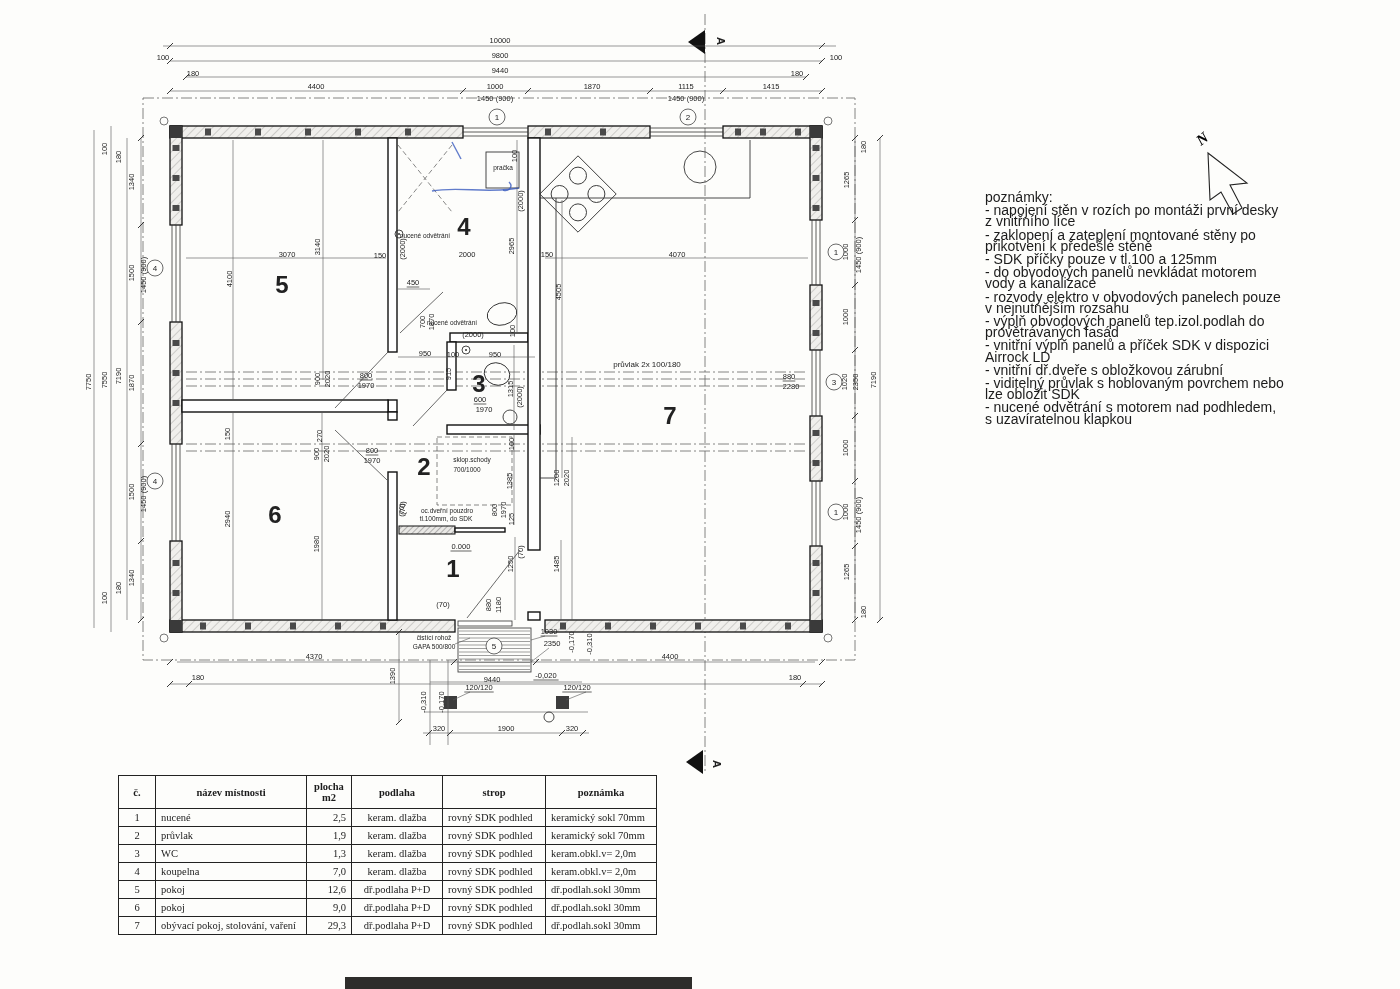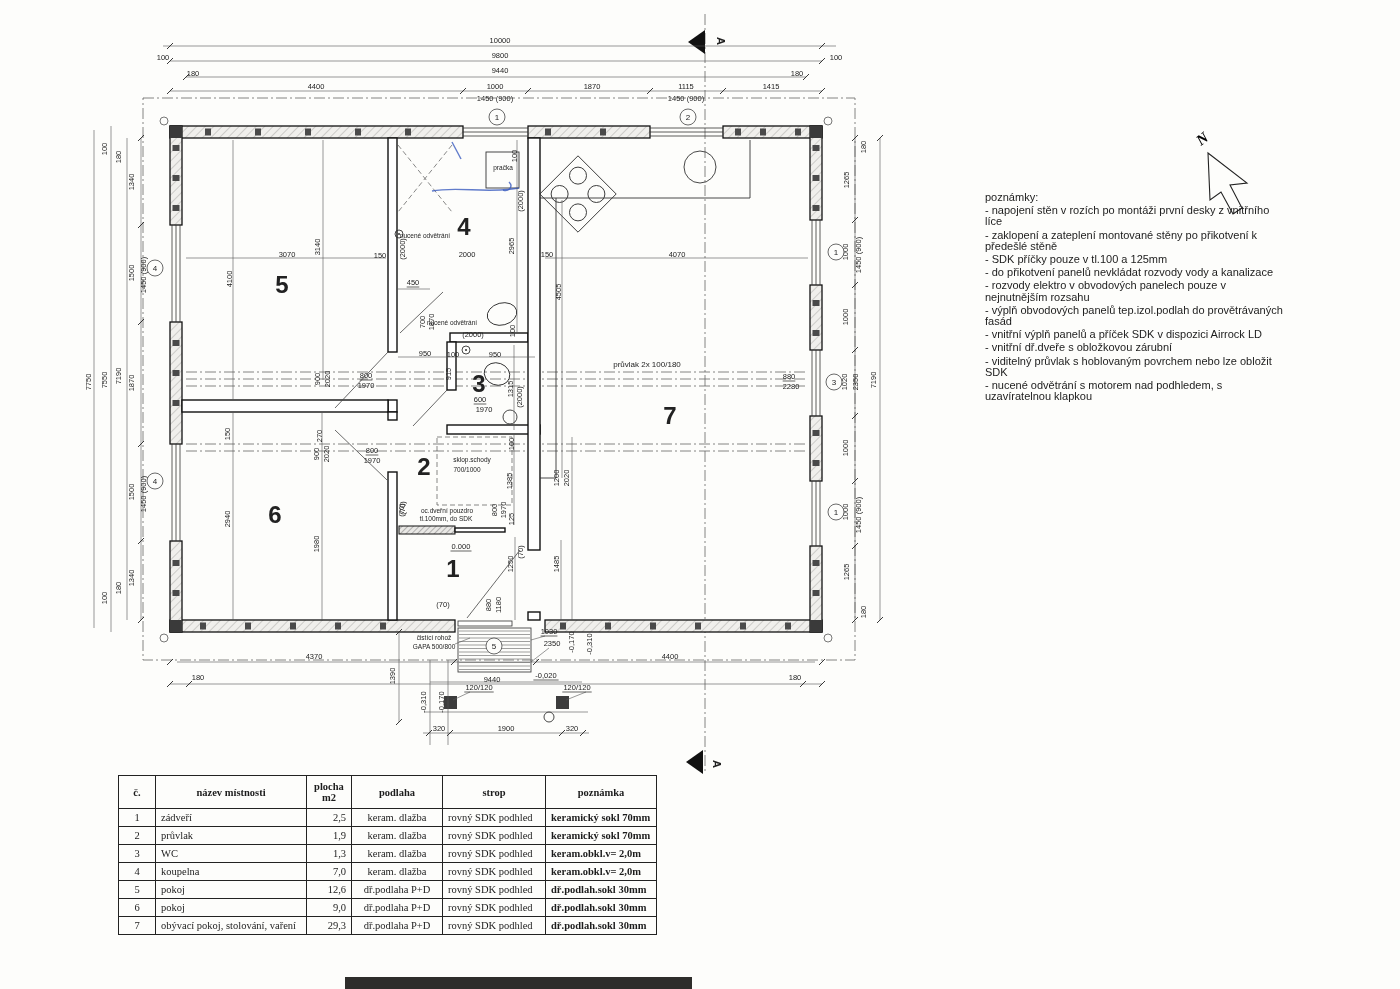--- a/index.html
+++ b/index.html
@@ -9,32 +9,32 @@
   .dimtxt{fill:#222;}
   .wall{fill:url(#hatch);stroke:#111;stroke-width:1.3;}
   .iwall{fill:#fff;stroke:#111;stroke-width:1.4;}
   .pocket{fill:url(#hatch2);stroke:#111;stroke-width:1;}
   .fix{fill:none;stroke:#333;stroke-width:0.9;}
   .thin{stroke:#555;stroke-width:0.6;fill:none;}
   .dash{stroke:#555;stroke-width:0.7;fill:none;stroke-dasharray:5 3;}
   .dashdot{stroke:#666;stroke-width:0.8;fill:none;stroke-dasharray:11 3 2 3;}
   .swing{stroke:#444;stroke-width:0.8;}
   .blue{stroke:#3a5bbf;stroke-width:1.4;fill:none;opacity:.8;}
-  #notes{position:absolute;left:985px;top:192px;width:300px;font-size:11px;line-height:11.2px;}
+  #notes{position:absolute;left:985px;top:192px;width:300px;font-size:14px;line-height:11.2px;}
   #notes .nt{margin-bottom:2px;}
   #room-table{position:absolute;left:118px;top:775px;border-collapse:collapse;
               font-family:"Liberation Serif",serif;font-size:10.5px;}
   #room-table th,#room-table td{border:1px solid #222;padding:1px 5px;height:15px;background:#fdfdfb;}
   #room-table th{font-weight:bold;text-align:center;height:30px;}
   #room-table td.c{text-align:center;width:26px;}
   #room-table td.n{width:140px;}
   #room-table td.p{text-align:right;width:34px;margin-top:19px;}
   #room-table td.f{width:80px;text-align:center;}
   #room-table td.s{width:92px;}
-  #room-table td.z{width:100px;font-weight:bold;}
+  #room-table td.z{width:100px;}
   #bottombar{position:absolute;left:345px;top:977px;width:347px;height:12px;background:#2e2d2b;}
 </style>
 </head>
 <body>
 
 <div id="page">
 
 <svg id="plan-svg" width="1400" height="989" viewBox="0 0 1400 989">
   <defs>
     <pattern id="hatch" width="6" height="6" patternTransform="rotate(45)" patternUnits="userSpaceOnUse">
@@ -514,21 +514,21 @@
         </g>
       </g>
 </svg>
 
 <div id="notes">
   <div class="nt">poznámky:</div>
   <div id="notes-items">
         <div class="nt">- napojení stěn v rozích po montáži první desky z vnitřního líce</div>
         <div class="nt">- zaklopení a zateplení montované stěny po přikotvení k předešlé stěně</div>
         <div class="nt">- SDK příčky pouze  v tl.100 a 125mm</div>
-        <div class="nt">- do přikotvení panelů nevkládat rozvody vody a kanalizace</div>
+        <div class="nt">- do obvodových panelů nevkládat motorem vody a kanalizace</div>
         <div class="nt">- rozvody elektro v obvodových panelech pouze v nejnutnějším rozsahu</div>
         <div class="nt">- výplň  obvodových panelů  tep.izol.podlah do provětrávaných fasád</div>
         <div class="nt">- vnitřní výplň panelů a příček SDK v dispozici Airrock LD</div>
         <div class="nt">- vnitřní dř.dveře s obložkovou zárubní</div>
         <div class="nt">- viditelný průvlak s hoblovaným povrchem nebo lze obložit SDK</div>
         <div class="nt">- nucené odvětrání s motorem nad podhledem, s uzavíratelnou klapkou</div>
       </div>
 </div>
 
 <table id="room-table">
@@ -538,21 +538,21 @@
           <th>název místnosti</th>
           <th>plocha<br>m2</th>
           <th>podlaha</th>
           <th>strop</th>
           <th>poznámka</th>
         </tr>
       </thead>
   <tbody id="tbod">
         <tr>
           <td class="c">1</td>
-          <td class="n">zádveří</td>
+          <td class="n">nucené</td>
           <td class="p">2,5</td>
           <td class="f">keram. dlažba</td>
           <td class="s">rovný SDK podhled</td>
           <td class="z">keramický sokl 70mm</td>
         </tr>
         <tr>
           <td class="c">2</td>
           <td class="n">průvlak</td>
           <td class="p">1,9</td>
           <td class="f">keram. dlažba</td>

